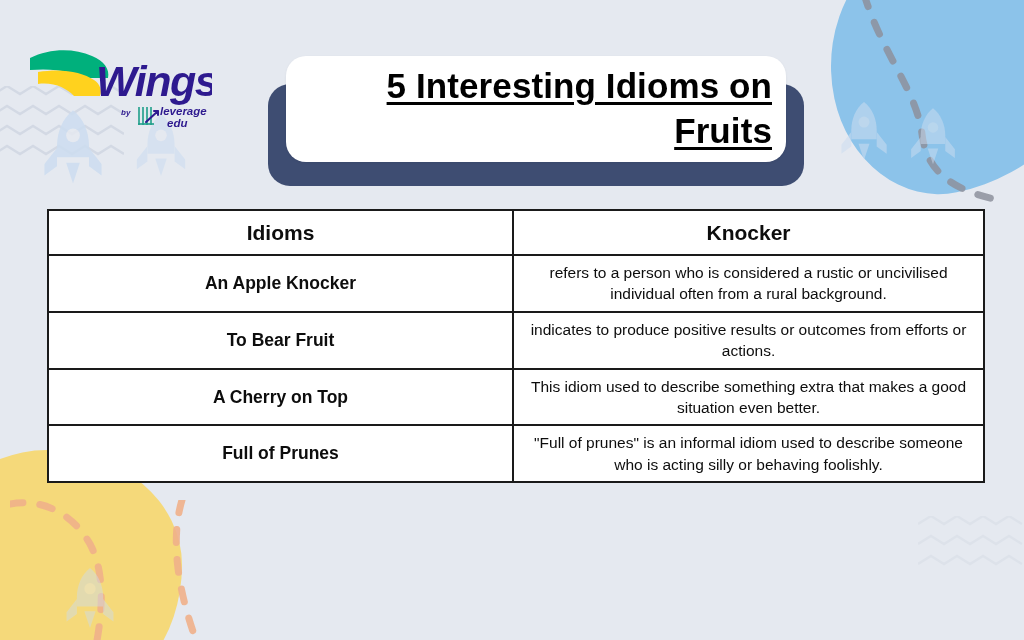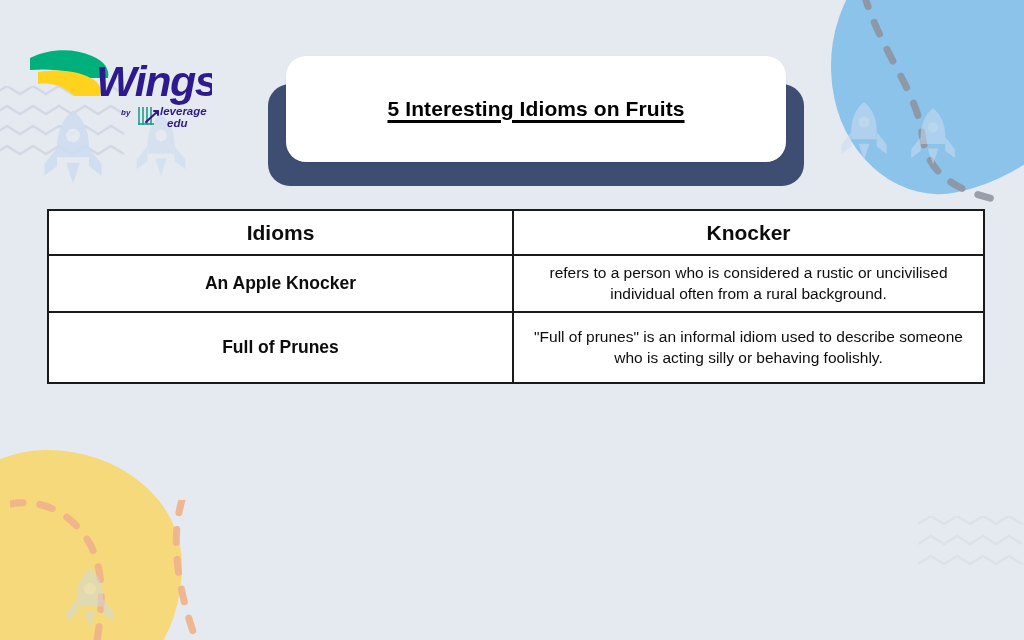--- a/index.html
+++ b/index.html
@@ -99,24 +99,24 @@
     width: 500px;
     height: 106px;
     background: #ffffff;
     border-radius: 20px;
     display: flex;
     align-items: center;
     justify-content: center;
     box-shadow: 0 1px 3px rgba(0,0,0,.06);
   }
   .title-text {
-    font-size: 21px;
+    font-size: 35px;
     font-weight: bold;
     color: #000000;
-    text-align: left;
+    text-align: right;
     line-height: 1.28;
     text-decoration: underline;
     text-decoration-thickness: 2.5px;
     text-underline-offset: 4px;
     letter-spacing: .1px;
     padding: 0 14px;
   }
 
   
   .idiom-table {
@@ -275,18 +275,26 @@
     <tr>
       <th>Idioms</th>
       <th>Knocker</th>
     </tr>
   </thead>
   <tbody>
     <tr style="height:48px;margin-left:15px;">
       <td class="idiom-cell">An Apple Knocker</td>
       <td class="meaning-cell">refers to a person who is considered a rustic or uncivilised individual often from a rural background.</td>
     </tr>
-    <tr style="height:71px;">
+    <tr style="height:48px;">
+      <td class="idiom-cell">To Bear Fruit</td>
+      <td class="meaning-cell">indicates to produce positive results or outcomes from efforts or actions.</td>
+    </tr>
+    <tr style="height:48px;">
+      <td class="idiom-cell">A Cherry on Top</td>
+      <td class="meaning-cell">This idiom used to describe something extra that makes a good situation even better.</td>
+    </tr>
+    <tr style="height:57px;">
       <td class="idiom-cell">Full of Prunes</td>
       <td class="meaning-cell">"Full of prunes" is an informal idiom used to describe someone who is acting silly or behaving foolishly.</td>
     </tr>
   </tbody>
 </table>
 
 </body></html>

